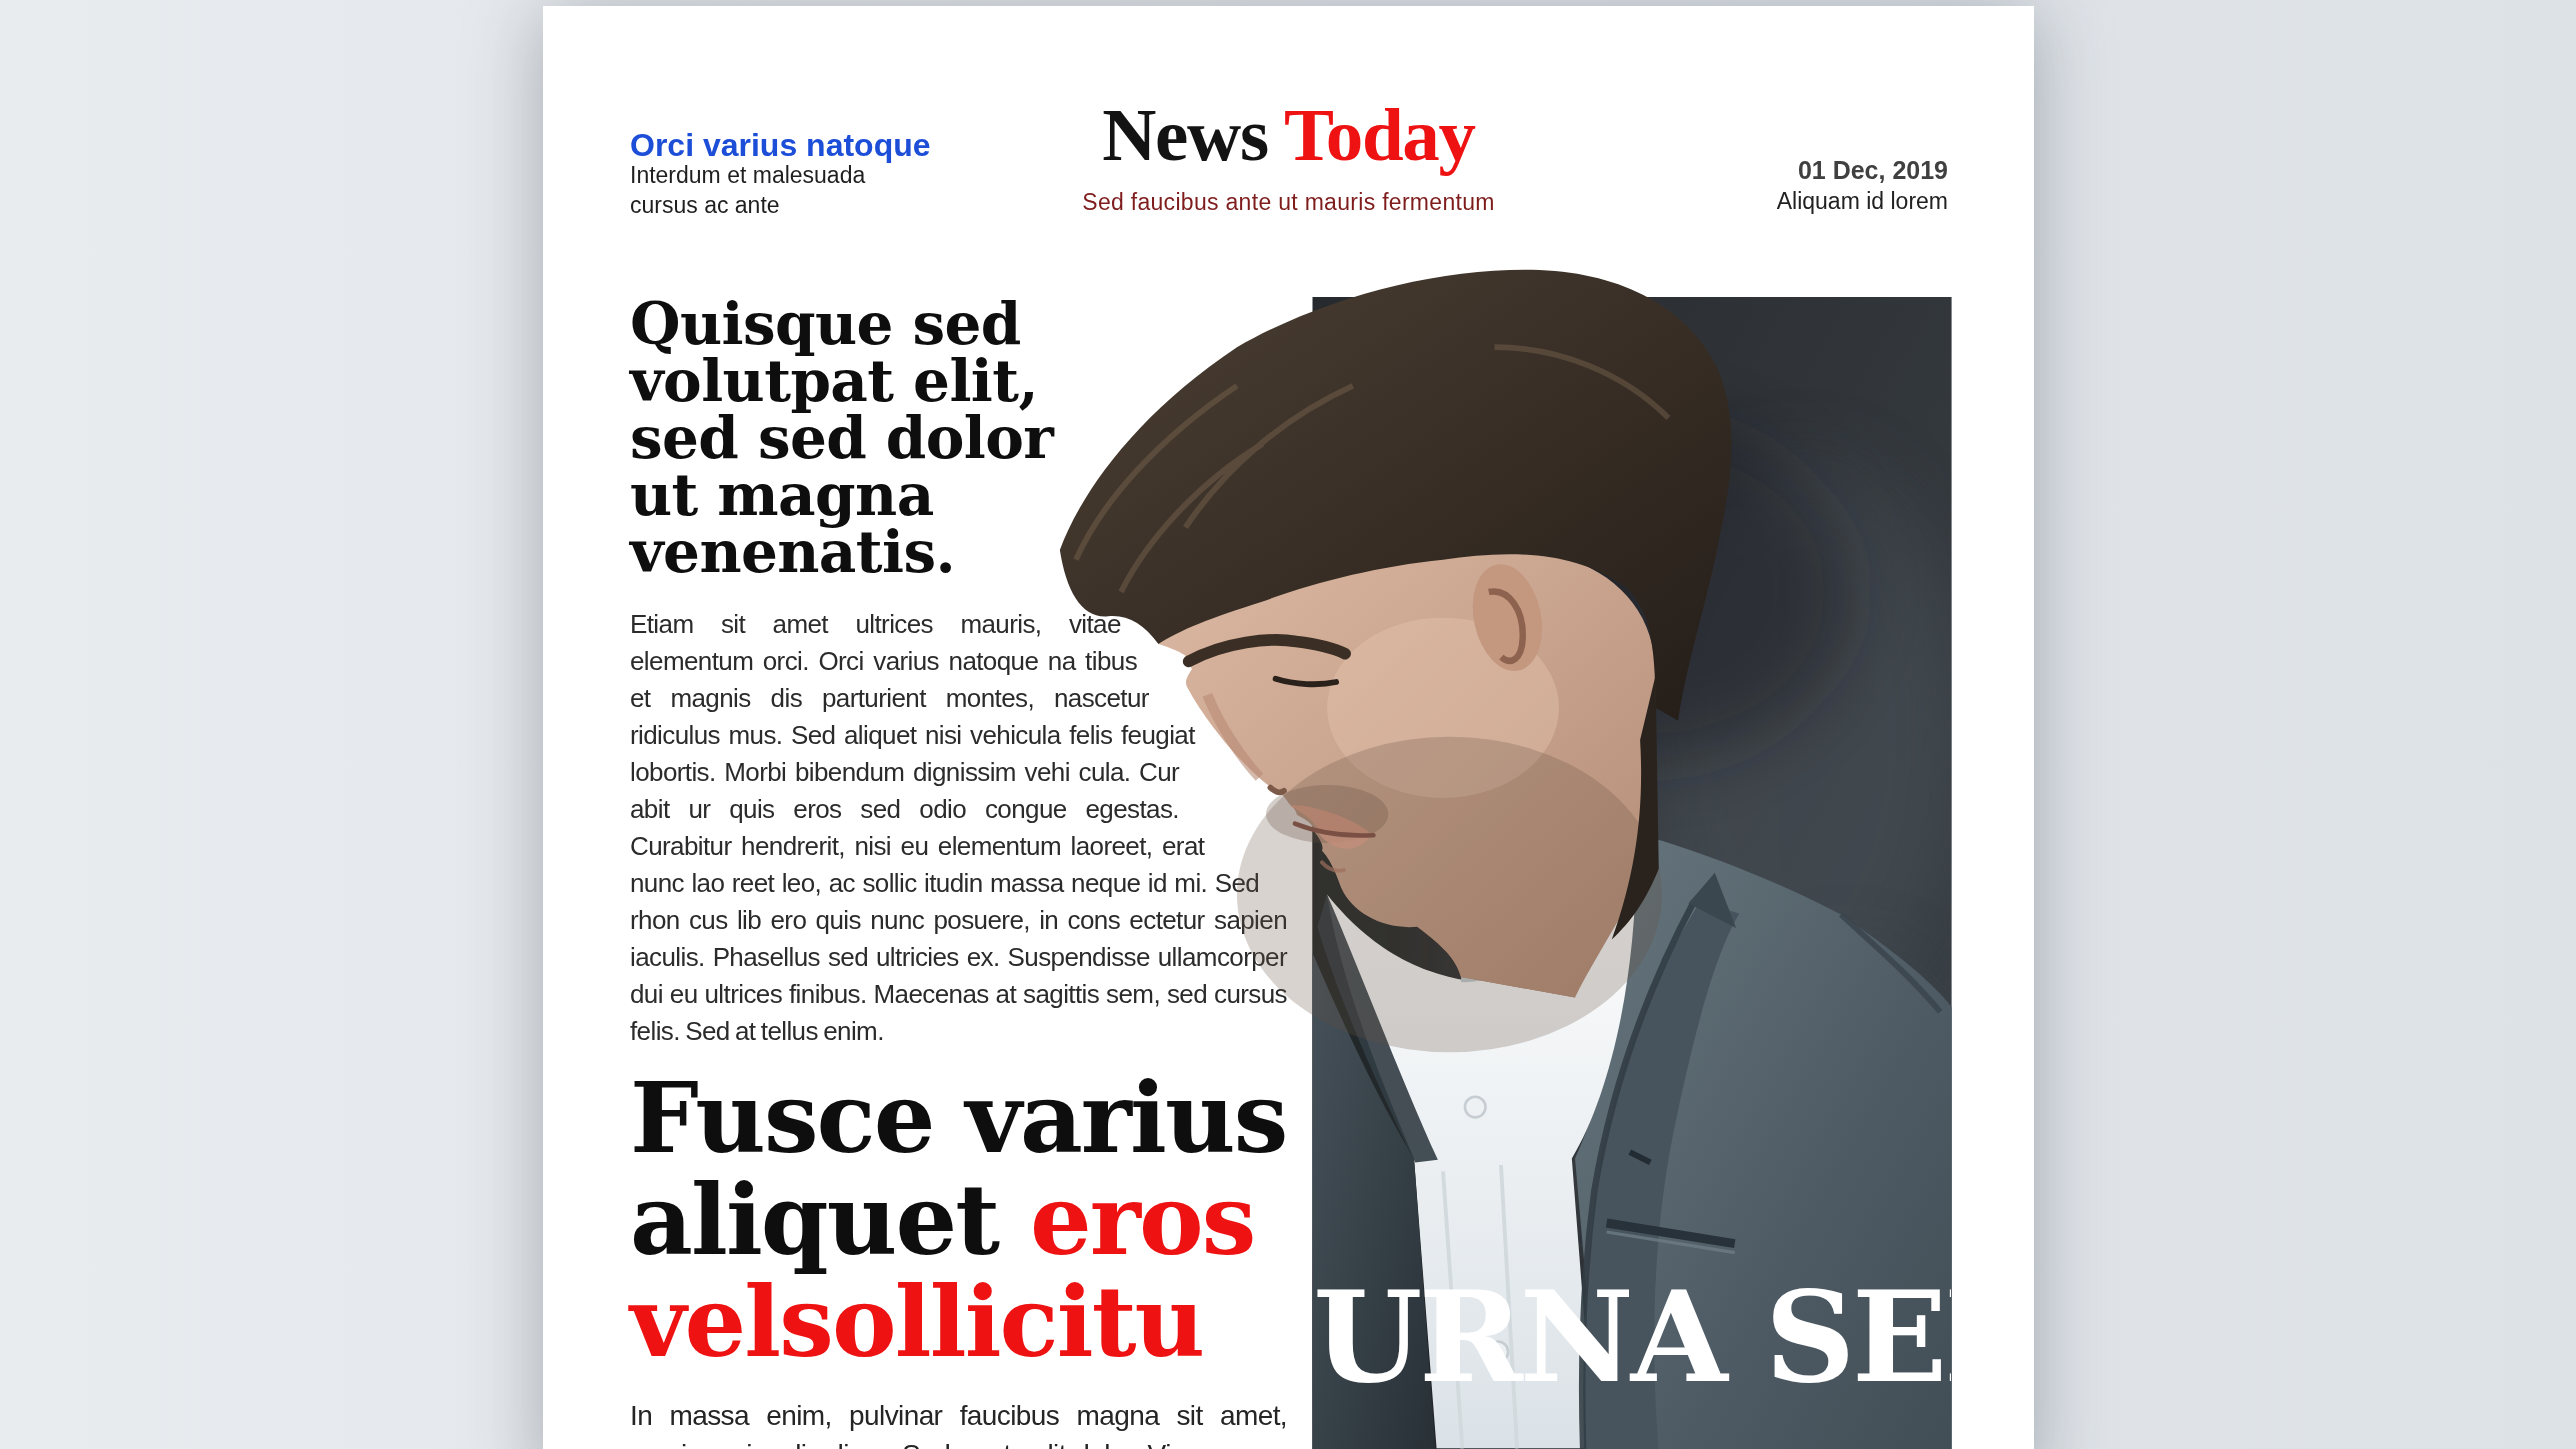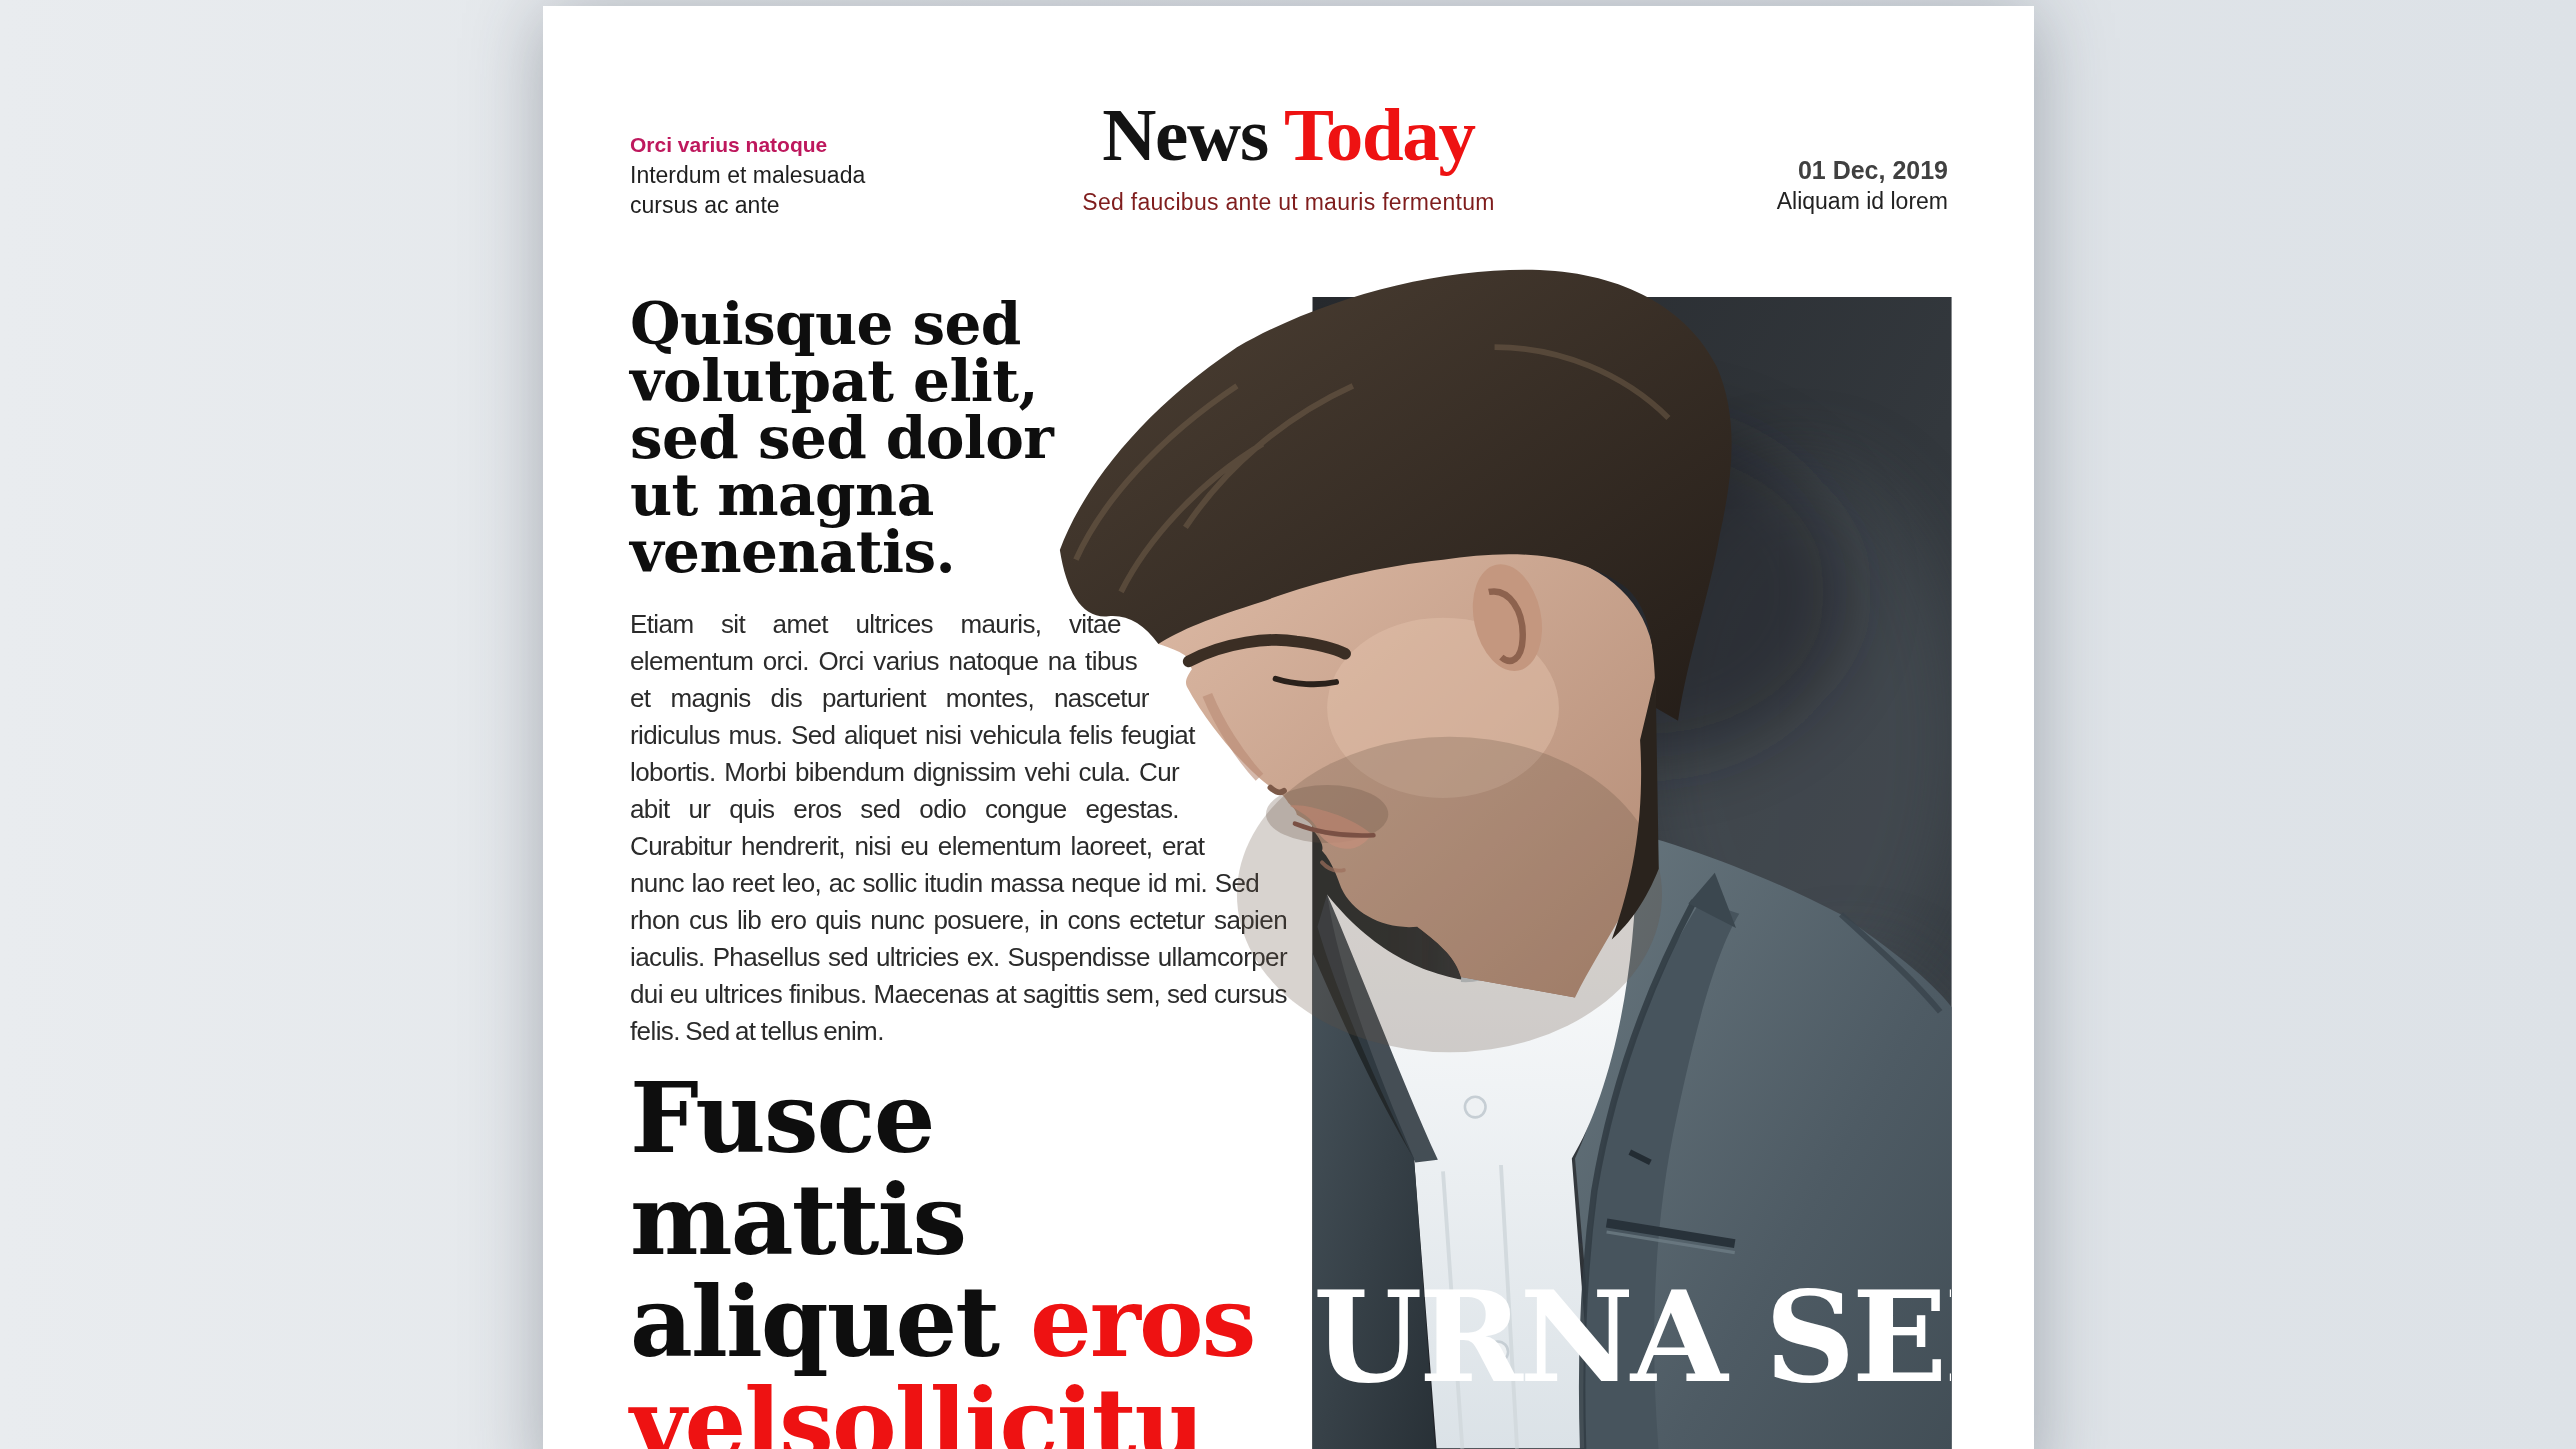--- a/index.html
+++ b/index.html
@@ -7,21 +7,21 @@
     width:2576px;height:1449px;overflow:hidden;position:relative;
     background:linear-gradient(90deg,#e9ecef 0%,#e2e6ea 40%,#dde2e7 100%);
     font-family:"Liberation Sans","DejaVu Sans",sans-serif;
   }
   .page{
     position:absolute;left:543px;top:6.4px;width:1491px;height:1481px;
     background:#ffffff;box-shadow:0 6.4px 71px rgba(45,55,70,.35);
   }
   
   .mh-left{position:absolute;left:87px;top:124px;font-size:23px;line-height:30px;color:#1f1f1f;}
-  .mh-left .t{font-weight:bold;font-size:21px;color:#be185d;}
+  .mh-left .t{font-weight:bold;font-size:32px;color:#1d4ed8;}
   .mh-center{position:absolute;left:50%;top:89px;transform:translateX(-50%);text-align:center;white-space:nowrap;}
   .brand{font-family:Liberation Serif, serif;font-weight:bold;font-size:75px;line-height:79px;letter-spacing:-1.3px;color:#131313;}
   .brand .red{color:#ee1212;}
   .tagline{margin-top:15px;font-size:23px;letter-spacing:0.3px;color:#7f1d1d;}
   .mh-right{position:absolute;right:86px;top:149px;text-align:right;font-size:23px;line-height:31px;color:#222;}
   .mh-right .d{font-weight:bold;font-size:25px;color:#404040;}
   
   .column{position:absolute;left:87px;top:290px;width:657px;}
   .wrap-shape{
     float:right;width:283px;height:618px;shape-margin:9px;
@@ -73,21 +73,21 @@
 
   <div class="mh-right">
     <div class="d">01 Dec, 2019</div>
     <div>Aliquam id lorem</div>
   </div>
 
   <div class="column">
     <div class="wrap-shape"></div>
     <h2 class="h1">Quisque sed volutpat elit, sed sed dolor ut magna venenatis.</h2>
     <p class="p1">Etiam sit amet ultrices mauris, vitae elementum orci. Orci varius natoque na tibus et magnis dis parturient montes, nascetur ridiculus mus. Sed aliquet nisi vehicula felis feugiat lobortis. Morbi bibendum dignissim vehi cula. Cur abit ur quis eros sed odio congue egestas. Curabitur hendrerit, nisi eu elementum laoreet, erat nunc lao reet leo, ac sollic itudin massa neque id mi. Sed rhon cus lib ero quis nunc posuere, in cons ectetur sapien iaculis. Phasellus sed ultricies ex. Suspendisse ullamcorper dui eu ultrices finibus. Maecenas at sagittis sem, sed cursus felis. Sed at tellus enim.</p>
-    <h2 class="h2"><span>Fusce mattis aliquet </span><span class="red">eros velsollicitu</span></h2>
+    <h2 class="h2"><span>Fusce varius aliquet </span><span class="red">eros velsollicitu</span></h2>
     <p class="p2">In massa enim, pulvinar faucibus magna sit amet, maximus iaculis diam. Sed eget velit dolor. Vivamus ac convallis felis, eget dignissim metus. Pellentesque iaculis nec purus ut ullamcorper. Suspendisse congue, ex eget lacinia iaculis, nunc urna lacinia nisl, eu sodales sapien ante at velit. Suspendisse</p>
   </div>
 
   <svg class="photo-svg" viewBox="0 0 1490 1910" aria-hidden="true">
     <defs>
       <linearGradient id="gBg" x1="0" y1="0" x2="1" y2="1">
         <stop offset="0" stop-color="#26292d"></stop>
           <stop offset=".55" stop-color="#33383d"></stop>
           <stop offset="1" stop-color="#3c4349"></stop>
       </linearGradient>

